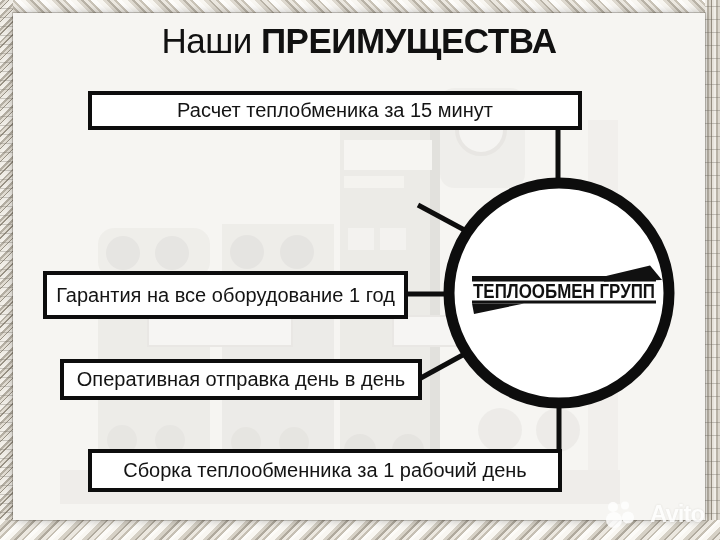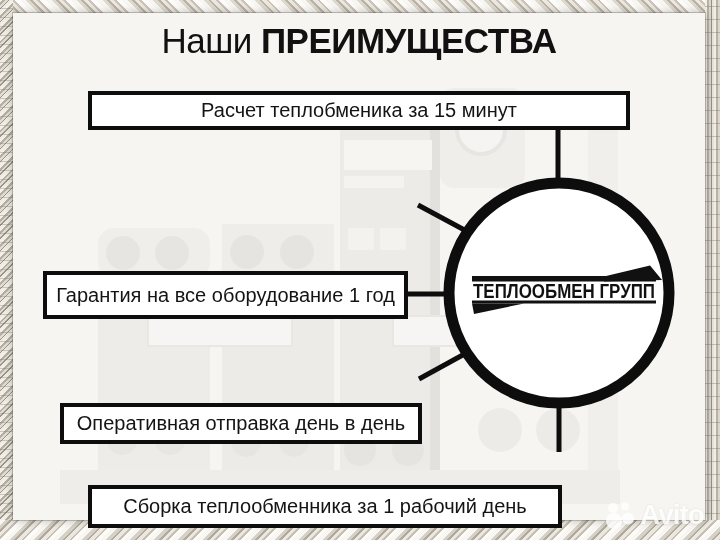--- a/index.html
+++ b/index.html
@@ -34,32 +34,32 @@
     position:absolute;left:13px;top:21px;width:692px;text-align:center;
     font-size:35px;color:#111;letter-spacing:-.5px;white-space:nowrap;
   }
   .page-title .t-prefix{font-weight:400;margin-right:9px;}
   .page-title .t-emph{font-weight:700;}
   .benefit-box{
     position:absolute;box-sizing:border-box;background:#ffffff;border:4px solid #0d0d0d;
     display:flex;align-items:center;justify-content:center;
     font-size:20px;font-weight:500;color:#141414;white-space:nowrap;
   }
-  .b1{left:88px;top:91px;width:542px;height:39px;}
+  .b1{left:88px;top:91px;width:494px;height:39px;}
   .b2{left:60px;top:183px;width:361px;height:39px;}
   .b3{left:43px;top:271px;width:365px;height:48px;}
-  .b4{left:60px;top:359px;width:362px;height:41px;margin-top:44px;}
-  .b5{left:88px;top:449px;width:474px;height:43px;margin-top:36px;}
+  .b4{left:60px;top:359px;width:362px;height:41px;}
+  .b5{left:88px;top:449px;width:474px;height:43px;}
   .logo-svg-text{font-family:"Liberation Sans",sans-serif;}
   .watermark{
     position:absolute;left:603px;top:499px;display:flex;align-items:center;
     opacity:.82;pointer-events:none;
   }
   .watermark .wm-text{
-    color:#ffffff;font-size:28px;font-weight:700;letter-spacing:-1px;margin-left:3px;
+    color:#ffffff;font-size:24px;font-weight:700;letter-spacing:-1px;margin-left:13px;
     text-shadow:0 0 2px rgba(120,115,105,.25);
   }
 </style>
 </head>
 <body>
 
 <div class="canvas">
 
   <div class="frame-strip frame-left"></div>
   <div class="frame-strip frame-right"></div>

